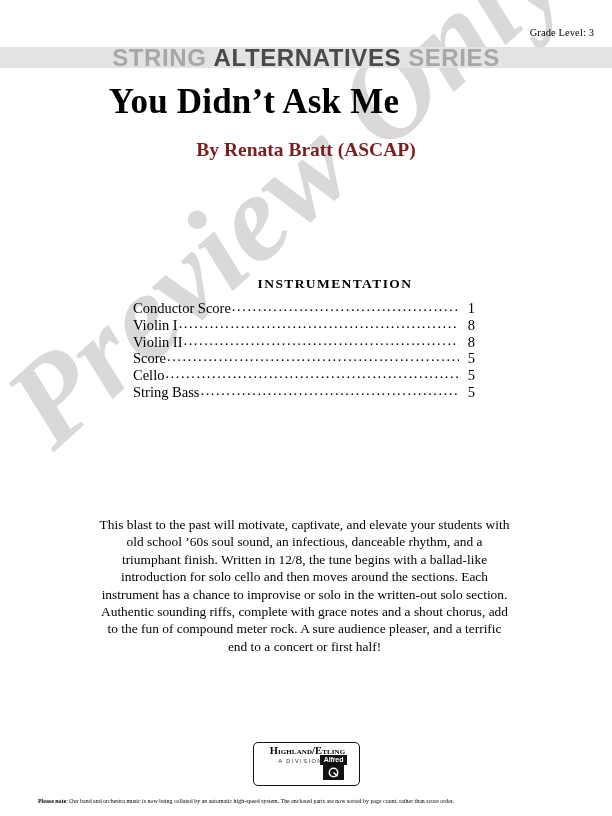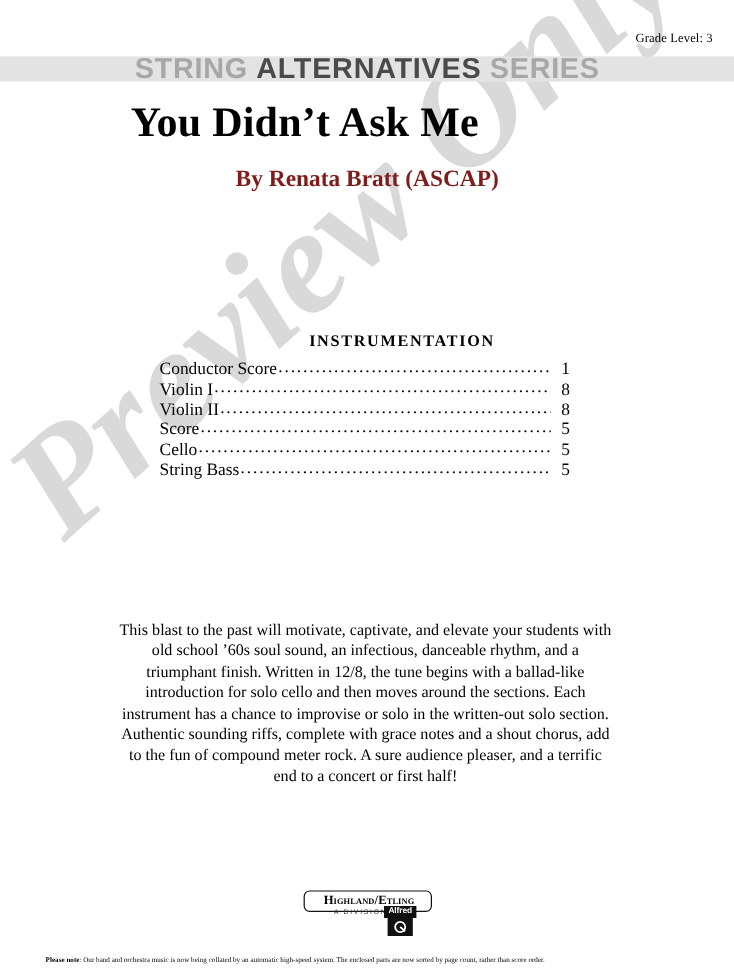--- a/index.html
+++ b/index.html
@@ -183,21 +183,21 @@
     text-align: center;
     color: #000;
   }
 
   
   .logo {
     position: absolute;
     left: 253px;
     top: 726px;
     width: 107px;
-    height: 18px;
+    height: 44px;
     border: 1.4px solid #111;
     border-radius: 5px;
     background: #fff;
     box-sizing: border-box;
   }
   .logo-name {
     position: absolute;
     left: 0;
     top: 2px;
     width: 107px;

